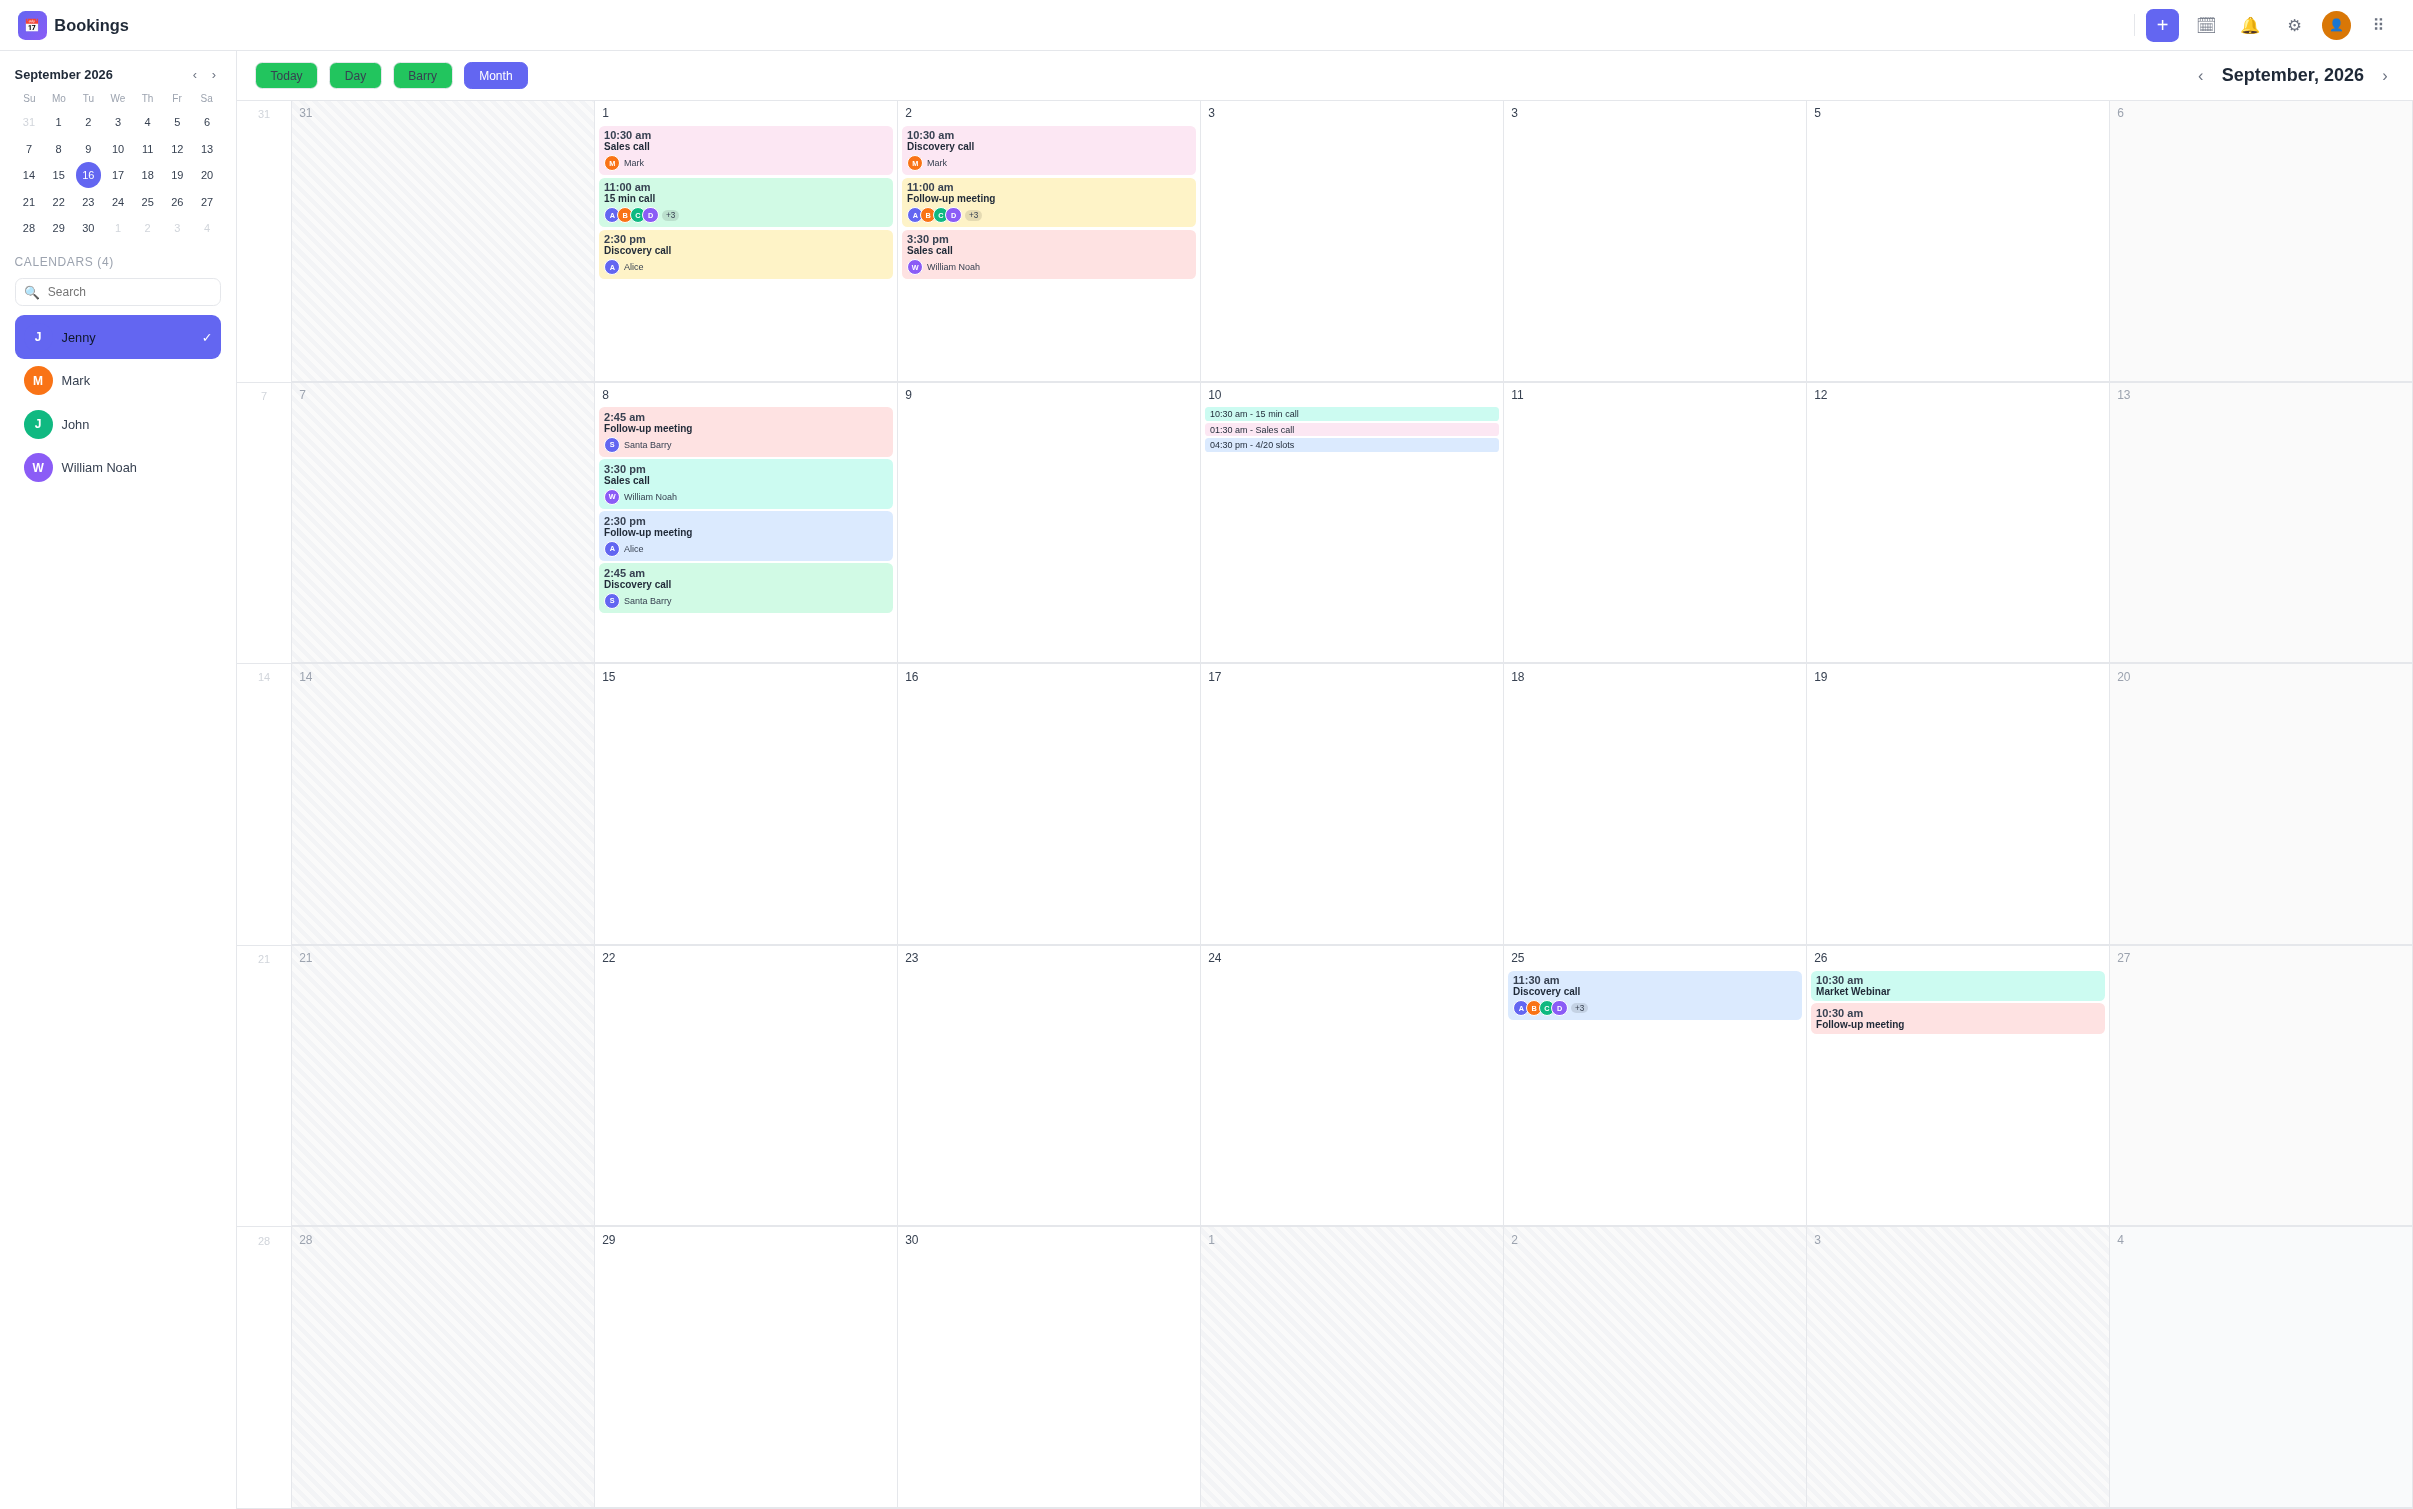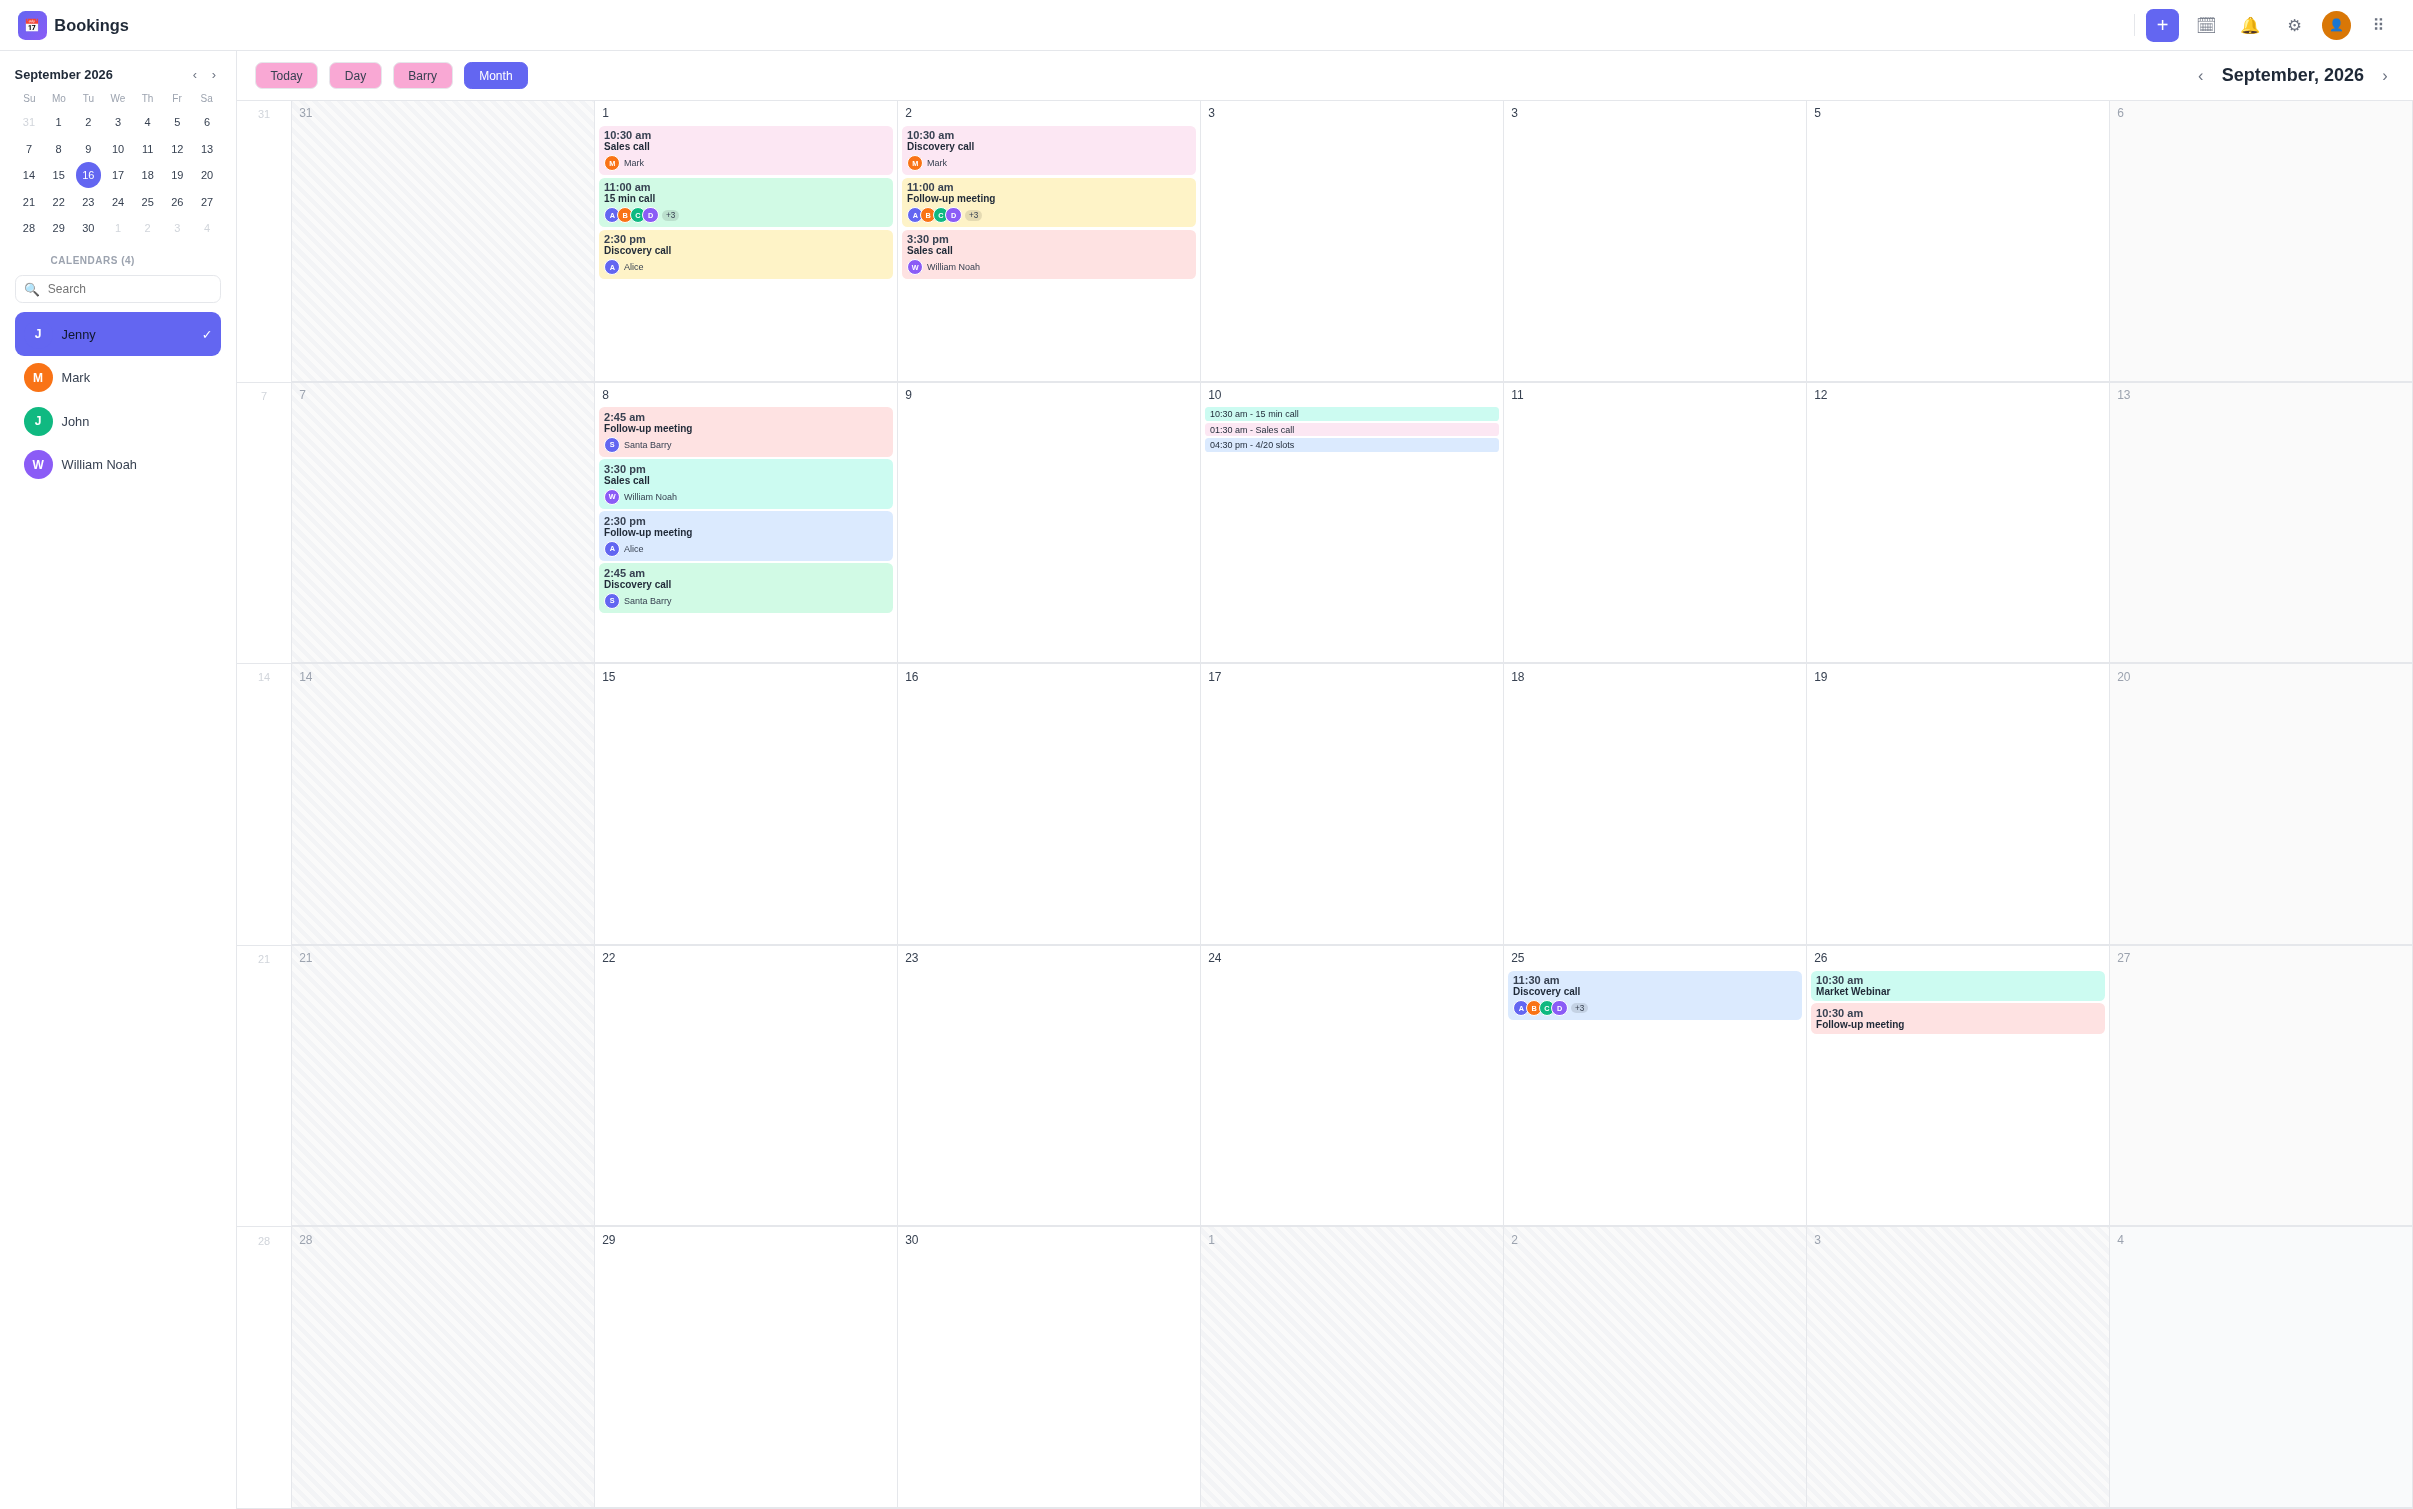--- a/index.html
+++ b/index.html
@@ -26,36 +26,36 @@
     .mini-nav-btn { background: none; border: none; cursor: pointer; color: #6b7280; font-size: 12.8px; padding: 1.8px 5.5px; border-radius: 3.6px; }
     .mini-cal-dow { display: grid; grid-template-columns: repeat(7, 1fr); text-align: center; margin-bottom: 3.6px; }
     .mini-cal-dow span { font-size: 10px; color: #9ca3af; font-weight: 500; padding: 1.8px 0; }
     .mini-cal-days { display: grid; grid-template-columns: repeat(7, 1fr); text-align: center; gap: 0.9px; }
     .mini-day { font-size: 11px; color: #374151; padding: 3.6px 1.8px; border-radius: 50%; cursor: pointer; width: 25.5px; height: 25.5px; display: flex; align-items: center; justify-content: center; margin: 0 auto; }
     .mini-day.other-month { color: #d1d5db; }
     .mini-day.today { background: #6366f1; color: white; border-radius: 50%; }
 
     
     .calendars-section { }
-    .calendars-title { font-size: 10px; font-weight: 700; color: #9ca3af; letter-spacing: 0.05em; margin-bottom: 9px; margin-left: 36px; }
+    .calendars-title { font-size: 12px; font-weight: 400; color: #9ca3af; letter-spacing: 0.05em; margin-bottom: 9px; }
     .search-box { display: flex; align-items: center; border: 0.9px solid #e5e7eb; border-radius: 7.3px; padding: 5.5px 9px; gap: 7.3px; margin-bottom: 9px; }
     .search-box input { border: none; outline: none; font-size: 12px; color: #374151; flex: 1; background: transparent; }
     .search-icon-svg { color: #9ca3af; font-size: 12.8px; }
 
     .cal-item { display: flex; align-items: center; gap: 9px; padding: 7.3px 9px; border-radius: 9px; cursor: pointer; }
     .cal-item.active { background: #6366f1; }
     .cal-avatar { width: 29px; height: 29px; border-radius: 50%; display: flex; align-items: center; justify-content: center; font-size: 12px; font-weight: 600; color: white; flex-shrink: 0; }
     .cal-name { font-size: 12.8px; color: #374151; flex: 1; }
     .cal-item.active .cal-name { color: #0f172a; }
     .cal-check { color: white; font-size: 12.8px; }
 
     
     .main { flex: 1; display: flex; flex-direction: column; overflow: hidden; }
     .cal-toolbar { display: flex; align-items: center; padding: 11px 18px; gap: 11px; border-bottom: 0.9px solid #e5e7eb; }
-    .view-btn { padding: 5.5px 14.6px; border-radius: 7.3px; border: 0.9px solid #e5e7eb; background: #f9a8d4; font-size: 12px; color: #374151; cursor: pointer; font-weight: 500; }
+    .view-btn { padding: 5.5px 14.6px; border-radius: 7.3px; border: 0.9px solid #e5e7eb; background: #22c55e; font-size: 12px; color: #374151; cursor: pointer; font-weight: 500; }
     .view-btn.active { background: #6366f1; color: white; border-color: #6366f1; }
     .cal-nav { display: flex; align-items: center; gap: 11px; margin-left: auto; }
     .cal-nav-btn { background: none; border: none; cursor: pointer; color: #6b7280; font-size: 16.4px; padding: 3.6px 7.3px; border-radius: 5.5px; }
     .cal-month-title { font-size: 18px; font-weight: 700; color: #1f2937; }
 
     
     .cal-grid-wrapper { flex: 1; overflow: auto; }
     .cal-header-cell { padding: 9px 0; text-align: center; font-size: 12px; font-weight: 600; color: #6b7280; }
 
     .day-col { border-right: 0.9px solid #e5e7eb; border-bottom: 0.9px solid #e5e7eb; min-height: 118px; padding: 3.6px; position: relative; background: white; }

